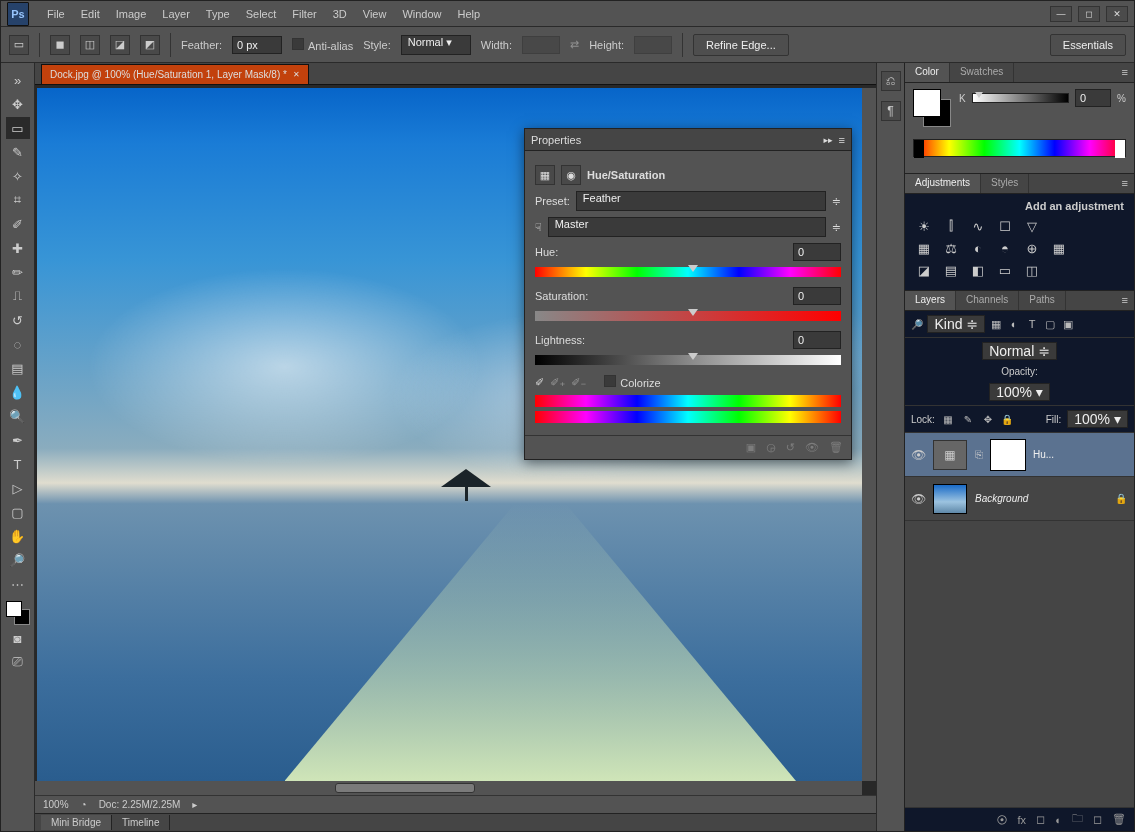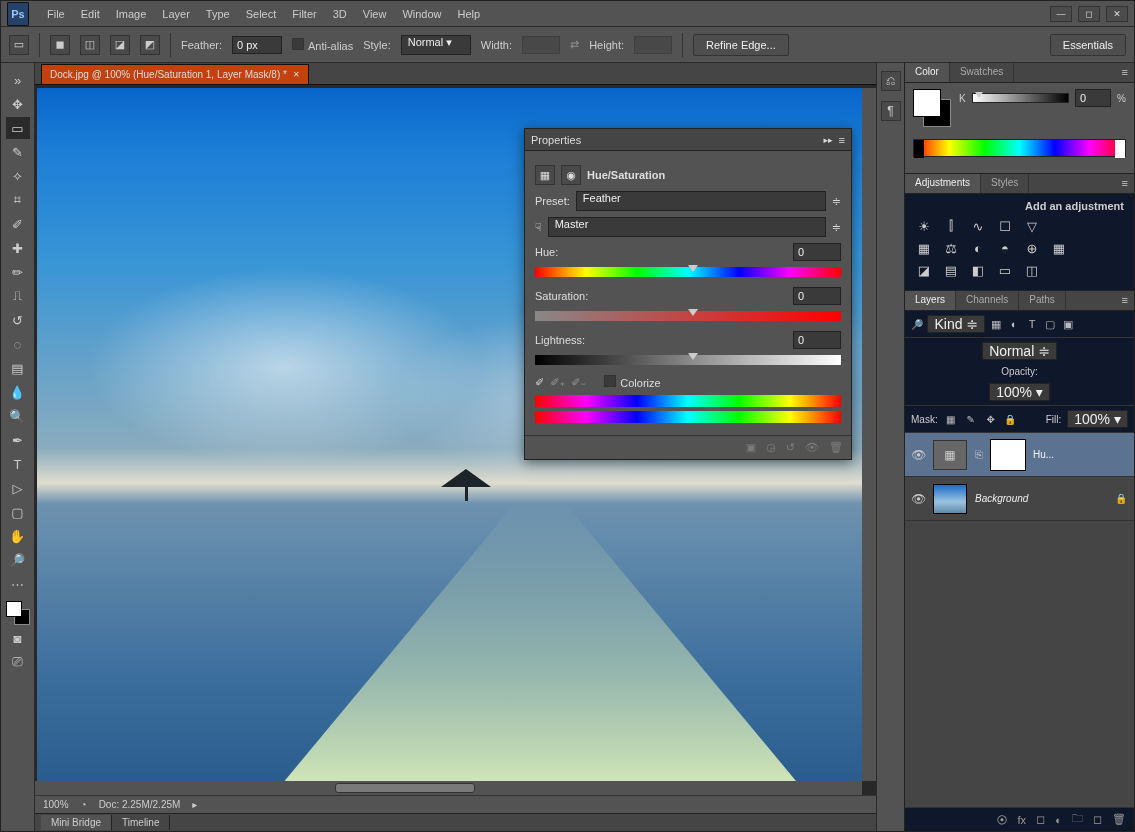--- a/index.html
+++ b/index.html
@@ -379,21 +379,21 @@
           <span class="lock-ic">T</span>
           <span class="lock-ic">▢</span>
           <span class="lock-ic">▣</span>
         </div>
         <div class="layers-opts2">
           <span class="mini-select" style="flex:1"><span>Normal</span> ≑</span>
           <span style="font-size:10px">Opacity:</span>
           <span class="mini-select"><span>100%</span> ▾</span>
         </div>
         <div class="layers-lock">
-          <span>Mask:</span>
+          <span>Lock:</span>
           <span class="lock-ic">▦</span>
           <span class="lock-ic">✎</span>
           <span class="lock-ic">✥</span>
           <span class="lock-ic">🔒</span>
           <span style="margin-left:auto">Fill:</span>
           <span class="mini-select"><span>100%</span> ▾</span>
         </div>
         <div class="layer-list">
           <div class="layer-row selected">
             <span class="eye">👁</span>

